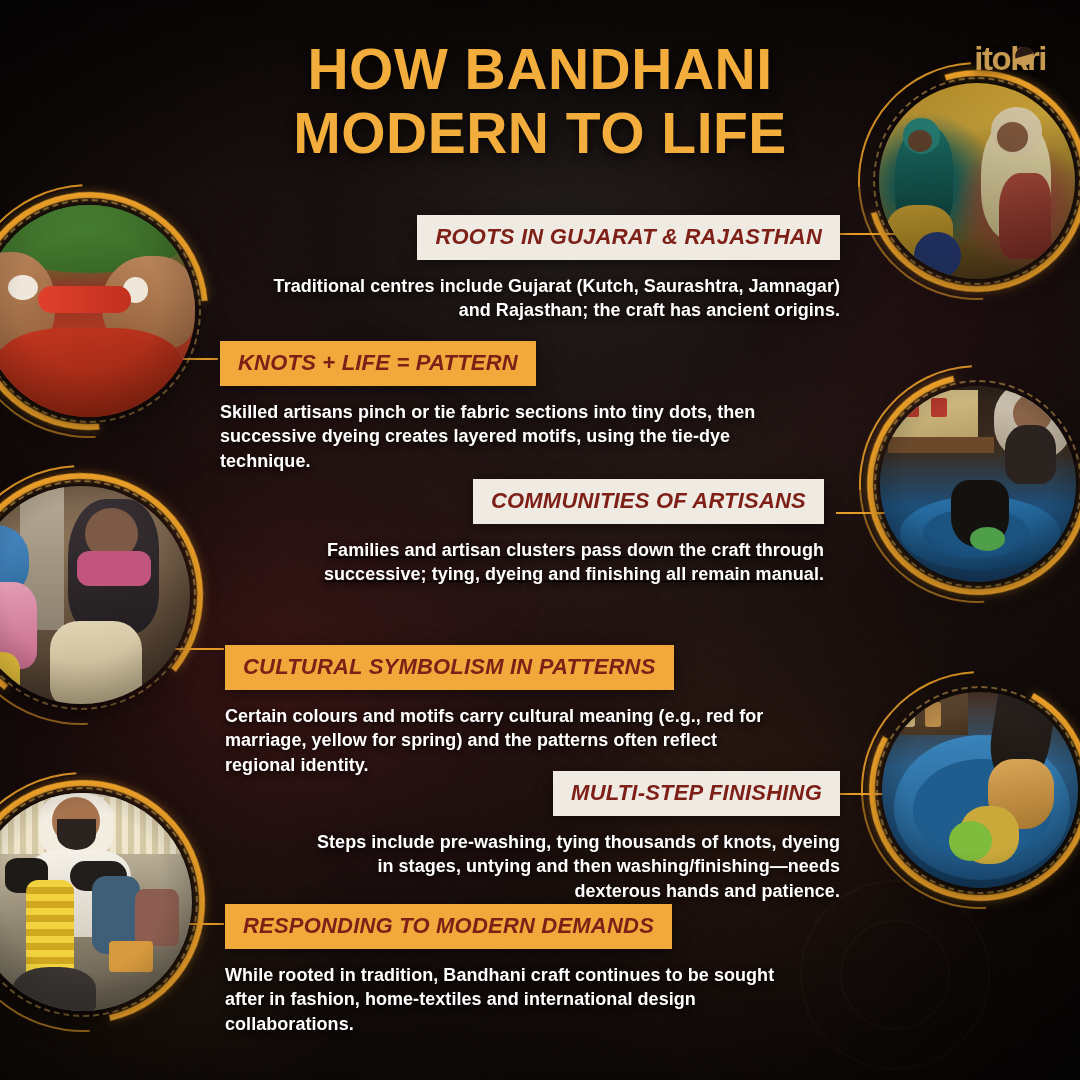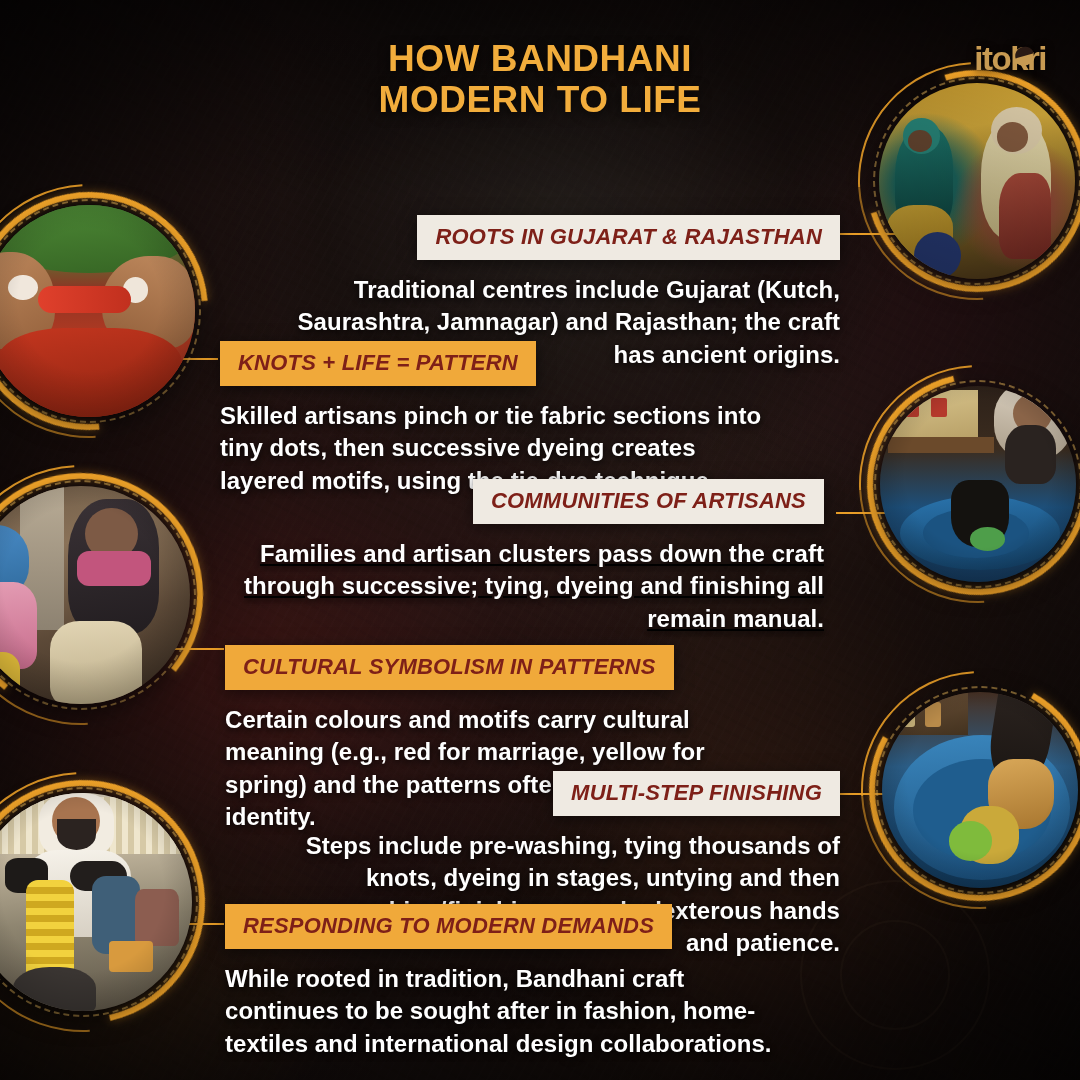--- a/index.html
+++ b/index.html
@@ -41,21 +41,21 @@
   }
 
   
   #title {
     position:absolute; left:0; right:0; top:38px;
     text-align:center; z-index:30;
   }
   #title .ln {
     display:block;
     color:#F2AD3C;
-    font-size:37px; font-weight:bold;
+    font-size:57px; font-weight:bold;
     letter-spacing:.5px; line-height:1.12;
     text-shadow:0 3px 12px rgba(0,0,0,.75);
   }
 
   
   #logo {
     position:absolute; top:40px; right:34px; z-index:40;
     display:flex; align-items:center;
   }
   #logo .lw {
@@ -111,21 +111,21 @@
     display:inline-block;
     padding:9px 18px 10px 18px;
     font-size:22px; font-weight:bold; font-style:italic;
     letter-spacing:.2px; white-space:nowrap;
     box-shadow:0 3px 14px rgba(0,0,0,.5);
   }
   .banner.cream { background:#EFEAE2; color:#7E2018; }
   .banner.amber { background:#F0A93A; color:#7E2018; }
   .body {
     margin-top:14px;
-    color:#FFFFFF; font-size:24px; font-weight:bold;
+    color:#FFFFFF; font-size:18px; font-weight:bold;
     line-height:1.35; letter-spacing:.05px;
     text-shadow:0 2px 7px rgba(0,0,0,.85);
   }
   .alignR { text-align:right; }
   .alignL { text-align:left; }
 </style>
 </head>
 <body>
 
 <div id="bg">

